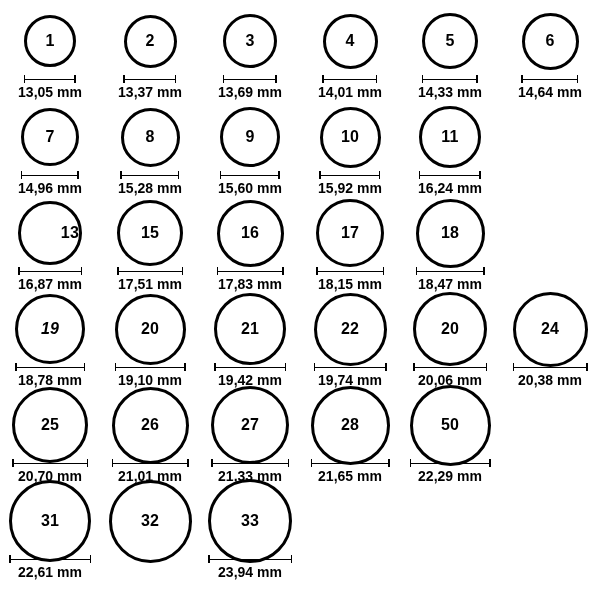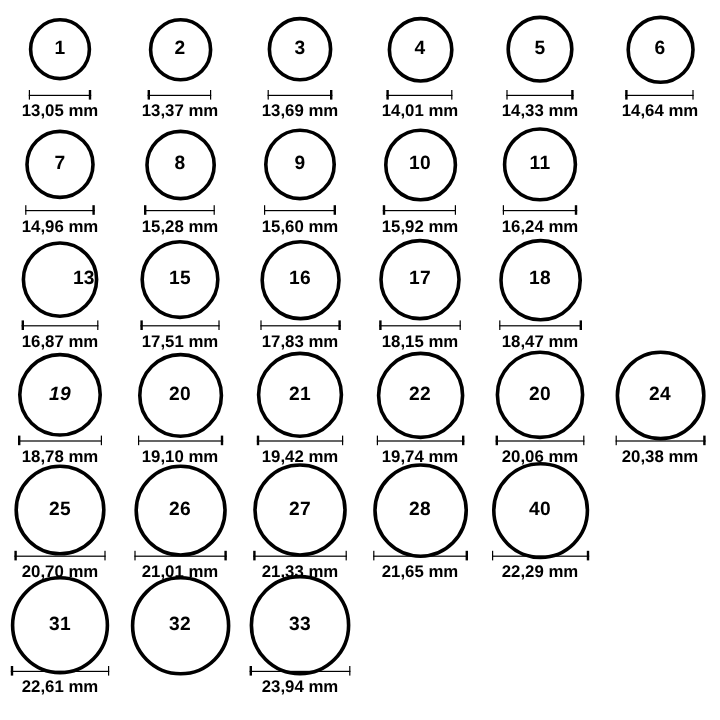--- a/index.html
+++ b/index.html
@@ -447,21 +447,21 @@
         <div class="dim-wrap">
           <div class="dim-bar" style="width: 79px;">
             <div class="dim-line"></div>
           </div>
           <div class="dim-text">21,65 mm</div>
         </div>
       </div>
       <div class="size-cell">
         <div class="ring-wrap">
           <div class="ring" style="width: 81px; height: 81px;">
-            <span class="ring-label">40</span>
+            <span class="ring-label">50</span>
           </div>
         </div>
         <div class="dim-wrap">
           <div class="dim-bar" style="width: 81px;">
             <div class="dim-line"></div>
           </div>
           <div class="dim-text">22,29 mm</div>
         </div>
       </div>
     </div>

